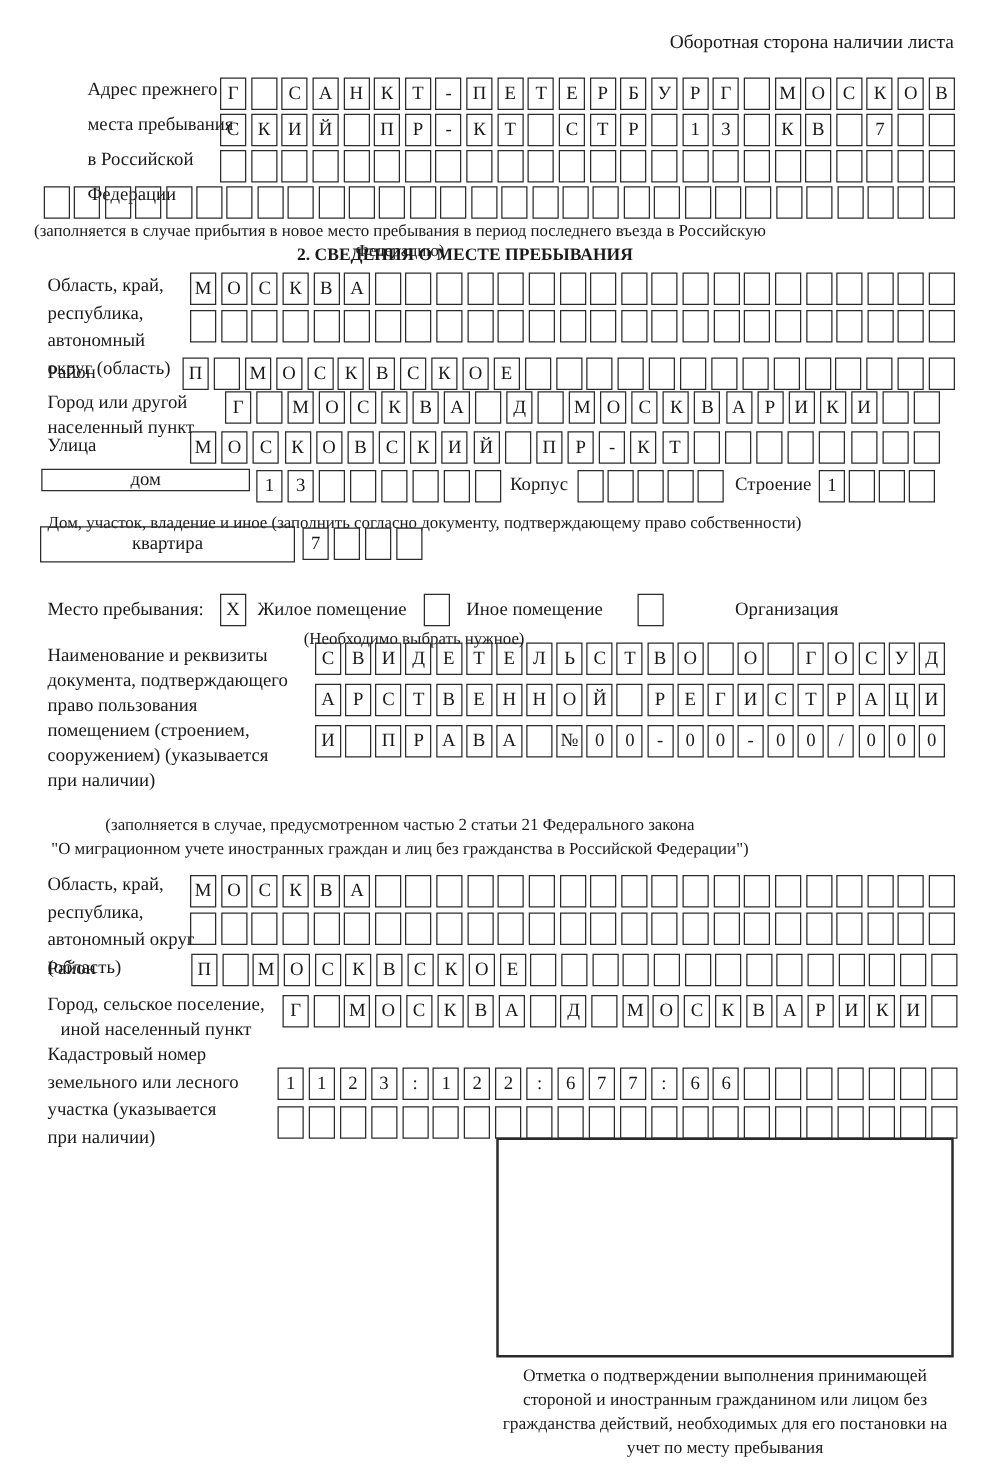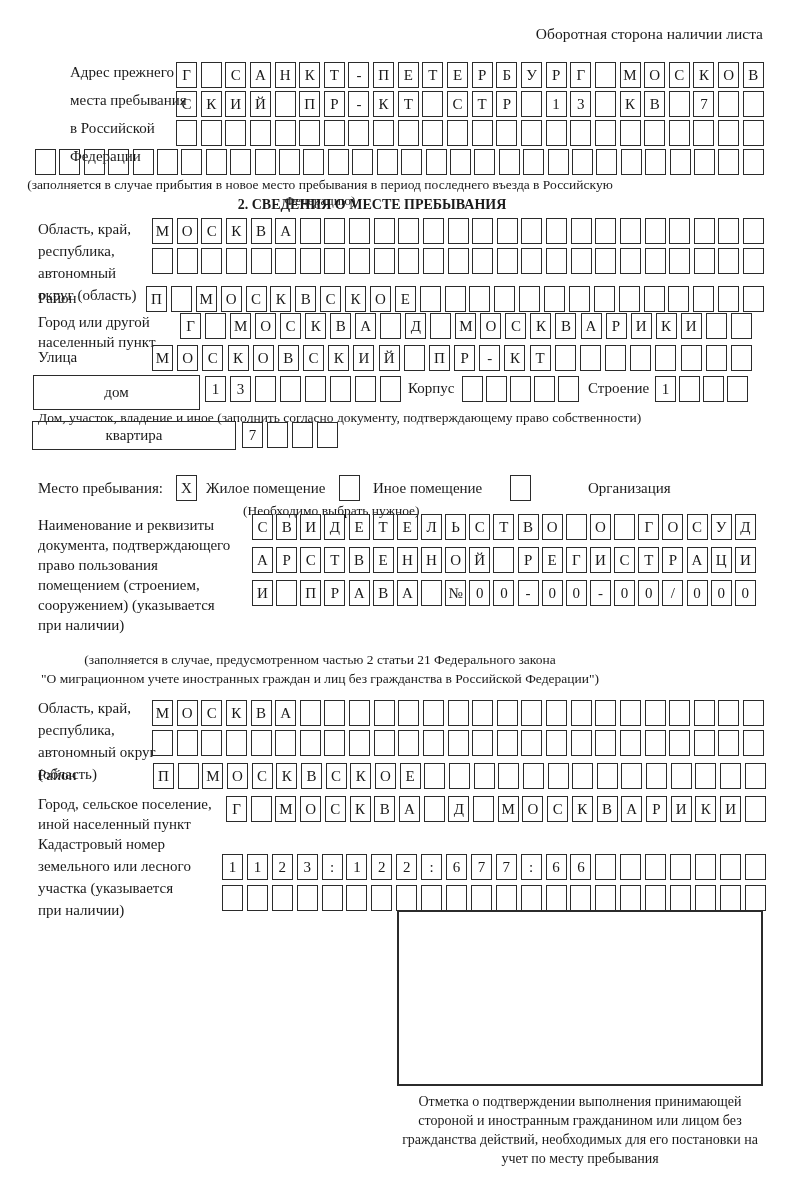--- a/index.html
+++ b/index.html
@@ -291,21 +291,21 @@
       <span class="cell"></span>
       <span class="cell"></span>
       <span class="cell"></span>
       <span class="cell"></span>
       <span class="cell"></span>
       <span class="cell"></span>
       <span class="cell"></span>
       <span class="cell"></span>
     </div>
 
-  <div class="abs widebox" style="left:33px;top:375px;width:167px;height:35px;">
+  <div class="abs widebox" style="left:33px;top:375px;width:167px;height:18px;">
       <span>дом</span>
     </div>
   <div class="abs boxrow" style="left:205px;top:376px;width:196px;">
       <span class="cell">1</span>
       <span class="cell">3</span>
       <span class="cell"></span>
       <span class="cell"></span>
       <span class="cell"></span>
       <span class="cell"></span>
       <span class="cell"></span>
@@ -507,21 +507,21 @@
       <span class="cell"></span>
       <span class="cell"></span>
       <span class="cell"></span>
       <span class="cell"></span>
       <span class="cell"></span>
       <span class="cell"></span>
       <span class="cell"></span>
       <span class="cell"></span>
     </div>
 
-  <div class="abs label-s" style="left:38px;top:794px;">Город, сельское поселение,
+  <div class="abs label-s" style="left:38px;top:794px;text-align:center;">Город, сельское поселение,
 иной населенный пункт</div>
   <div class="abs boxrow" style="left:226px;top:796px;width:540px;">
       <span class="cell">Г</span>
       <span class="cell"></span>
       <span class="cell">М</span>
       <span class="cell">О</span>
       <span class="cell">С</span>
       <span class="cell">К</span>
       <span class="cell">В</span>
       <span class="cell">А</span>

